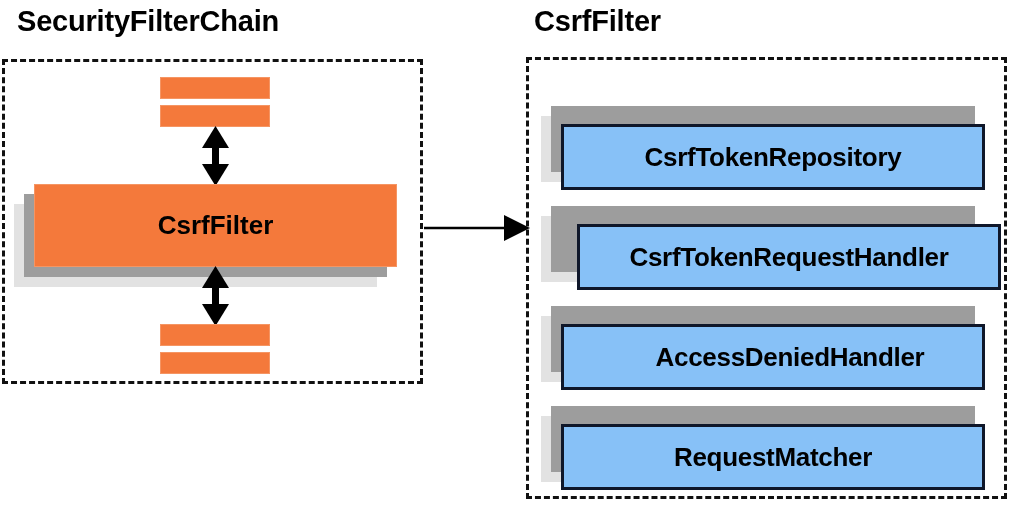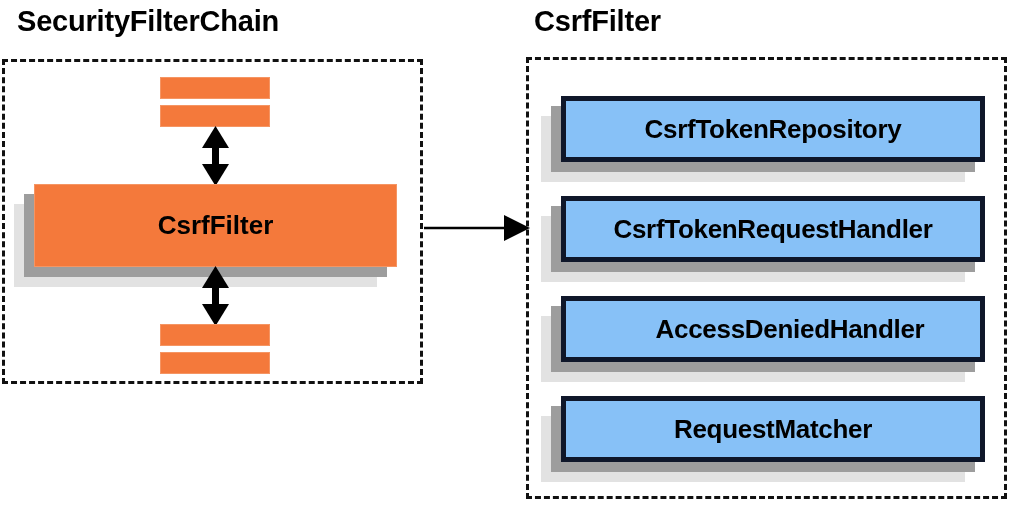--- a/index.html
+++ b/index.html
@@ -74,25 +74,26 @@
     position: absolute;
     background: #f4793b;
     border: 1px solid #f59563;
     box-sizing: border-box;
   }
 
   
   .blue-card {
     position: absolute;
     background: #87c1f7;
-    border: 5px solid #0f172a;
+    border: 3px solid #0f172a;
     box-sizing: border-box;
     display: flex;
     align-items: center;
     justify-content: center;
+    margin-top: 28px;
   }
   .blue-card .card-label {
     font-weight: bold;
     font-size: 26px;
     color: #000000;
     white-space: nowrap;
     letter-spacing: -0.3px;
   }
 
   
@@ -144,21 +145,21 @@
   <div id="panel-right" class="dashed-panel"></div>
 
   <div id="blue-cards">
       <div class="shadow-lite" style="left: 541px; top: 116px; width: 424px; height: 66px;"></div>
       <div class="shadow-dark" style="left: 551px; top: 106px; width: 424px; height: 66px;"></div>
       <div class="blue-card" style="left: 561px; top: 96px; width: 424px; height: 66px;">
         <span class="card-label">CsrfTokenRepository</span>
       </div>
       <div class="shadow-lite" style="left: 541px; top: 216px; width: 424px; height: 66px;"></div>
       <div class="shadow-dark" style="left: 551px; top: 206px; width: 424px; height: 66px;"></div>
-      <div class="blue-card" style="left: 561px; top: 196px; width: 424px; height: 66px;">
+      <div class="blue-card" style="left: 577px; top: 196px; width: 424px; height: 66px;">
         <span class="card-label">CsrfTokenRequestHandler</span>
       </div>
       <div class="shadow-lite" style="left: 541px; top: 316px; width: 424px; height: 66px;"></div>
       <div class="shadow-dark" style="left: 551px; top: 306px; width: 424px; height: 66px;"></div>
       <div class="blue-card" style="left: 561px; top: 296px; width: 424px; height: 66px; padding-left: 34px;">
         <span class="card-label">AccessDeniedHandler</span>
       </div>
       <div class="shadow-lite" style="left: 541px; top: 416px; width: 424px; height: 66px;"></div>
       <div class="shadow-dark" style="left: 551px; top: 406px; width: 424px; height: 66px;"></div>
       <div class="blue-card" style="left: 561px; top: 396px; width: 424px; height: 66px;">

